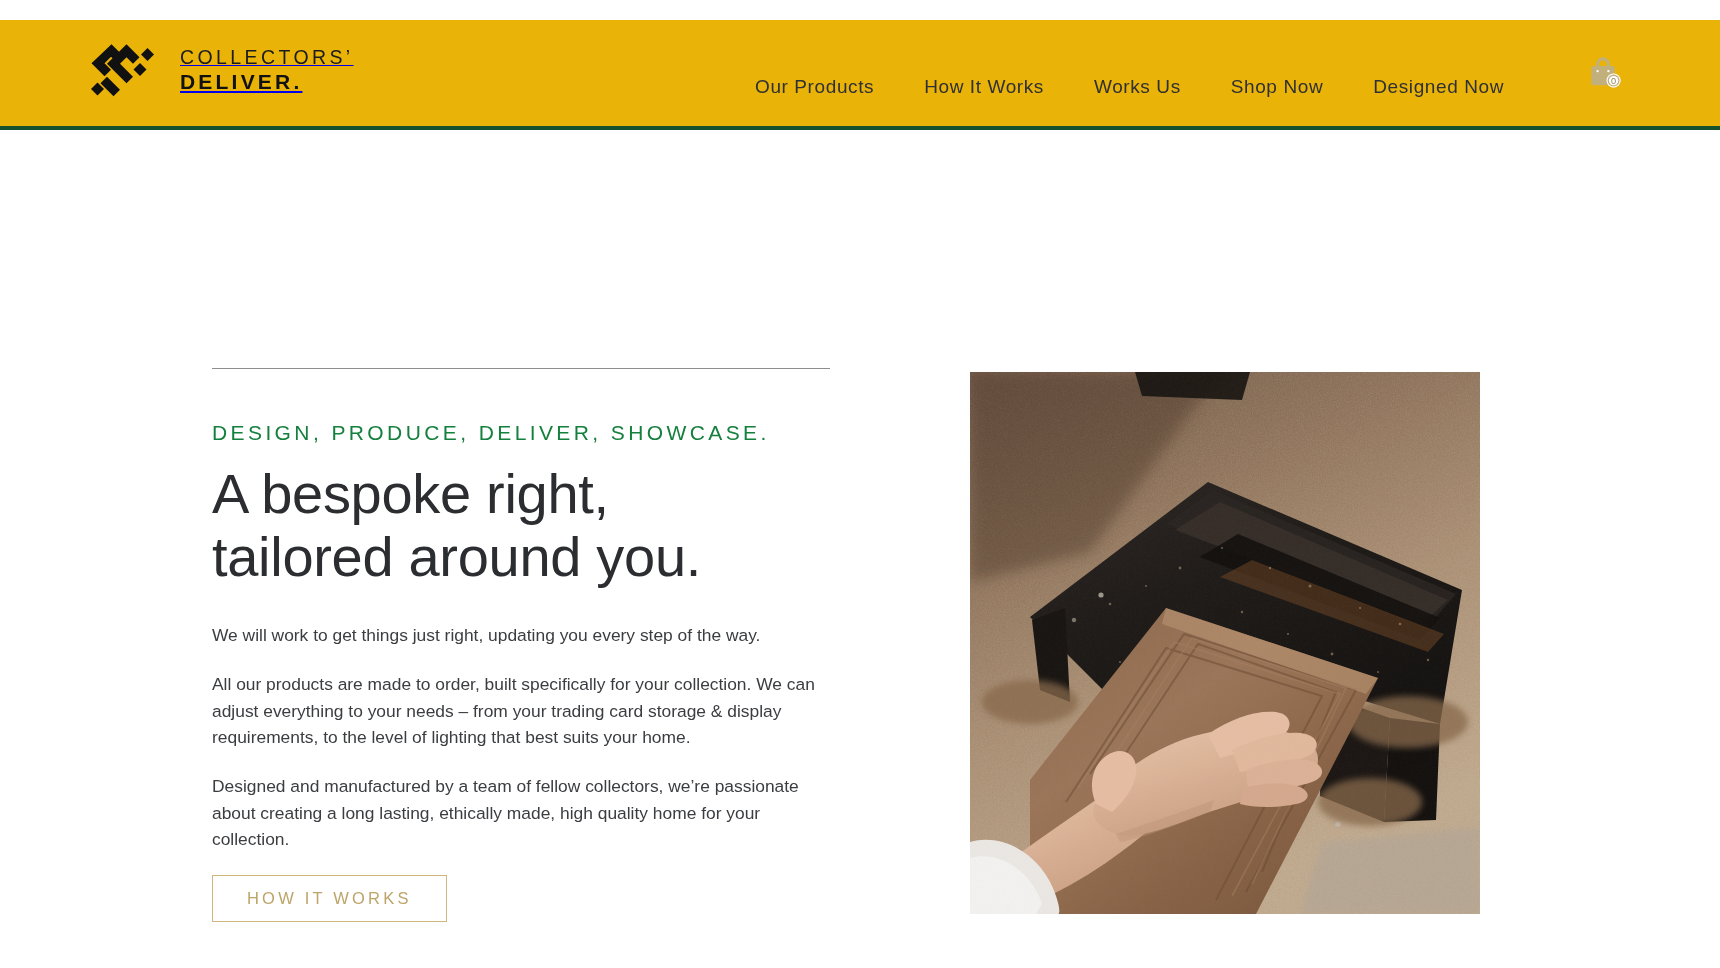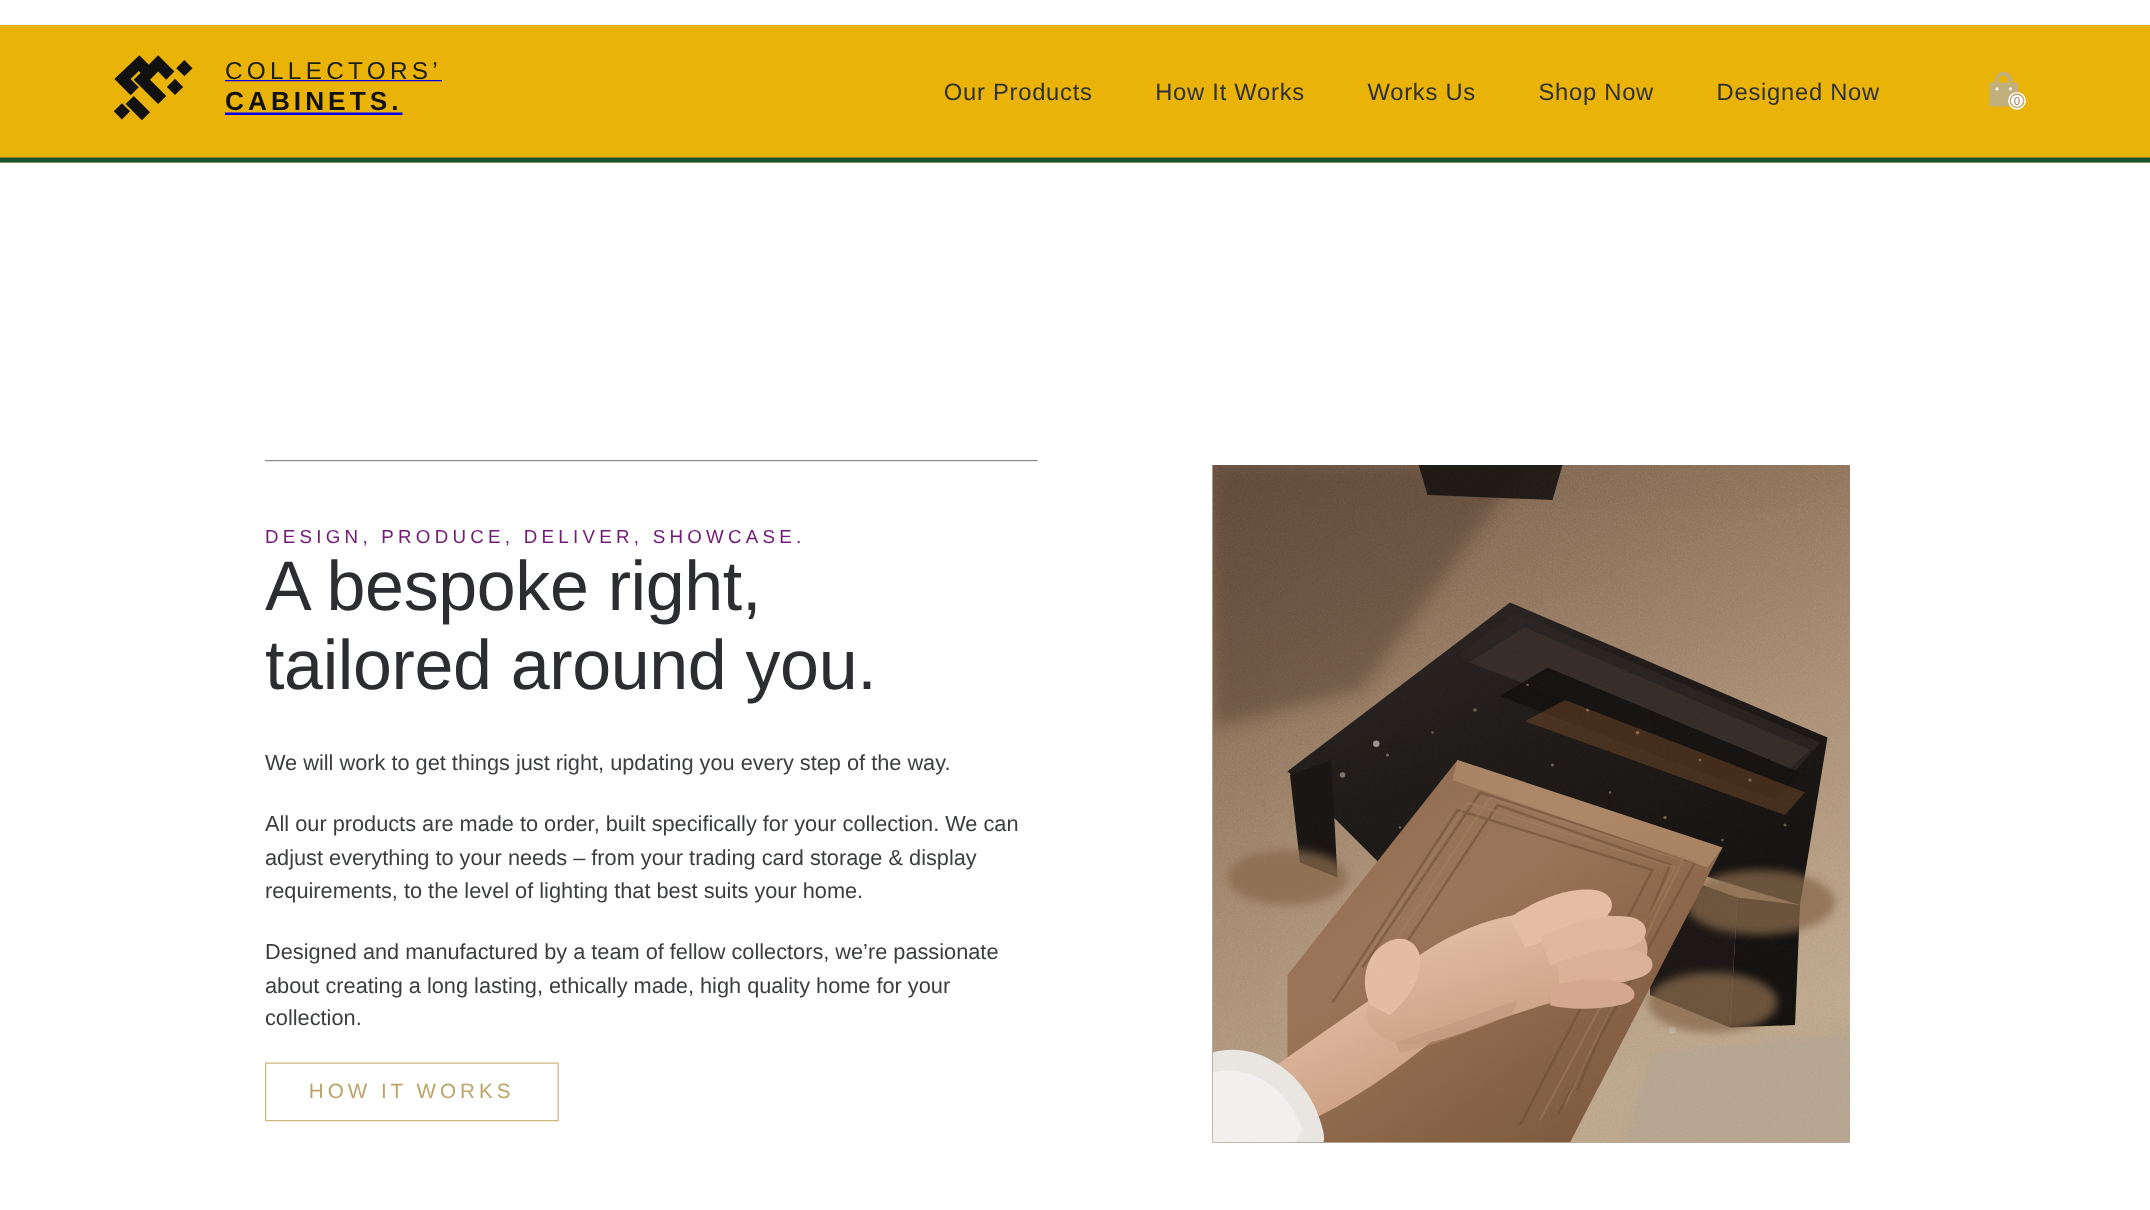--- a/index.html
+++ b/index.html
@@ -52,21 +52,21 @@
     letter-spacing: 3.2px;
     color: #111111;
     font-weight: 700;
     line-height: 1.18;
     white-space: nowrap;
   }
 
   .nav {
     position: absolute;
     left: 755px;
-    top: 0;
+    top: 12px;
     height: 110px;
     display: flex;
     align-items: center;
     gap: 50px;
   }
 
   .nav-item {
     font-size: 19px;
     color: #2f3033;
     letter-spacing: 0.6px;
@@ -102,24 +102,25 @@
   }
 
   .rule-top {
     width: 618px;
     height: 1px;
     background: #8e8e8e;
     margin-bottom: 52px;
   }
 
   .eyebrow {
-    font-size: 15px;
+    font-size: 21px;
     letter-spacing: 3.4px;
-    color: #701a75;
+    color: #15803d;
     font-weight: 400;
+    margin-bottom: 18px;
     white-space: nowrap;
   }
 
   .headline {
     font-size: 56px;
     line-height: 1.12;
     font-weight: 300;
     color: #2b2d30;
     letter-spacing: -0.3px;
     margin-bottom: 34px;
@@ -175,21 +176,21 @@
       <g fill="#111111">
         <path d="M21.5 2.2 L34.0 14.7 L27.5 21.2 L21.0 14.7 L14.5 21.2 L21.0 27.7 L14.5 34.2 L1.5 21.2 Z"></path>
         <path d="M36.5 2.2 L49.5 15.2 L43.0 21.7 L36.5 15.2 L30.0 21.7 L43.0 34.7 L36.5 41.2 L30.0 34.7 L23.5 41.2 L30.0 47.7 L23.5 54.2 L10.5 41.2 L17.0 34.7 L23.5 41.2 L30.0 34.7 L17.0 21.7 Z"></path>
         <path d="M50.0 21.0 L56.5 27.5 L50.0 34.0 L43.5 27.5 Z"></path>
         <path d="M57.5 6.0 L64.0 12.5 L57.5 19.0 L51.0 12.5 Z"></path>
         <path d="M7.5 40.5 L14.0 47.0 L7.5 53.5 L1.0 47.0 Z"></path>
       </g>
     </svg>
     <span class="logo-wordmark">
       <span class="logo-line1">COLLECTORS’</span>
-      <span class="logo-line2">CABINETS.</span>
+      <span class="logo-line2">DELIVER.</span>
     </span>
   </a>
 
   <nav class="nav">
     <a class="nav-item" href="#">Our Products</a>
     <a class="nav-item" href="#">How It Works</a>
     <a class="nav-item" href="#">Works Us</a>
     <a class="nav-item" href="#">Shop Now</a>
     <a class="nav-item" href="#">Designed Now</a>
   </nav>

